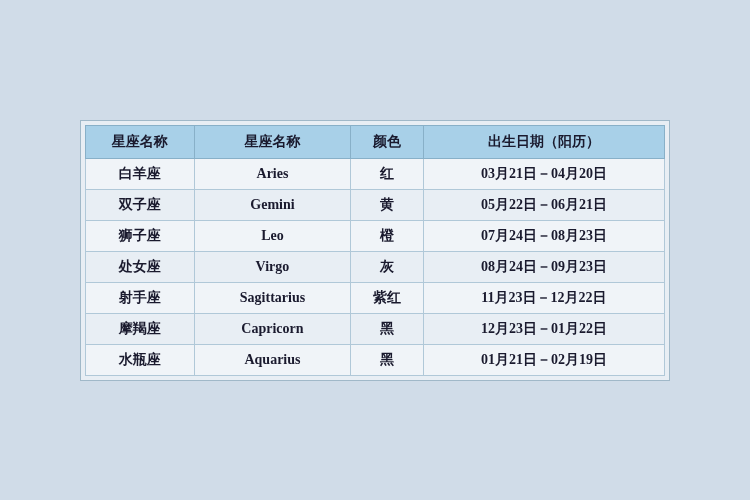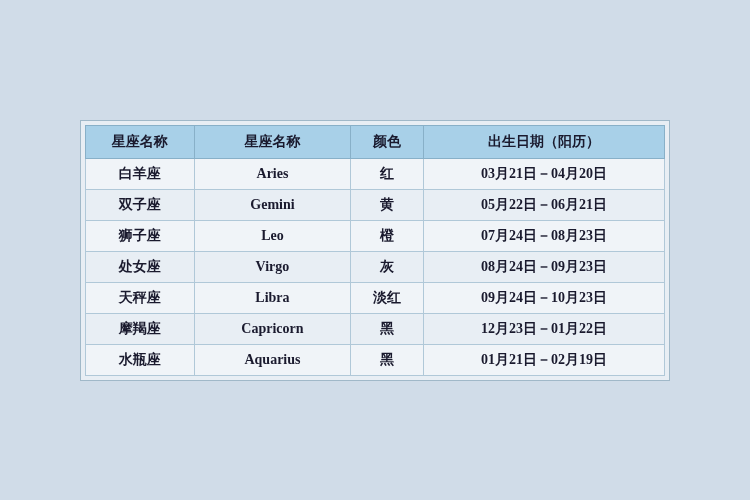--- a/index.html
+++ b/index.html
@@ -87,24 +87,24 @@
           <td>橙</td>
           <td>07月24日－08月23日</td>
         </tr>
         <tr>
           <td>处女座</td>
           <td>Virgo</td>
           <td>灰</td>
           <td>08月24日－09月23日</td>
         </tr>
         <tr>
-          <td>天秤座</td>
-          <td>Libra</td>
-          <td>淡红</td>
-          <td>09月24日－10月23日</td>
+          <td>射手座</td>
+          <td>Sagittarius</td>
+          <td>紫红</td>
+          <td>11月23日－12月22日</td>
         </tr>
         <tr>
           <td>摩羯座</td>
           <td>Capricorn</td>
           <td>黑</td>
           <td>12月23日－01月22日</td>
         </tr>
         <tr>
           <td>水瓶座</td>
           <td>Aquarius</td>

